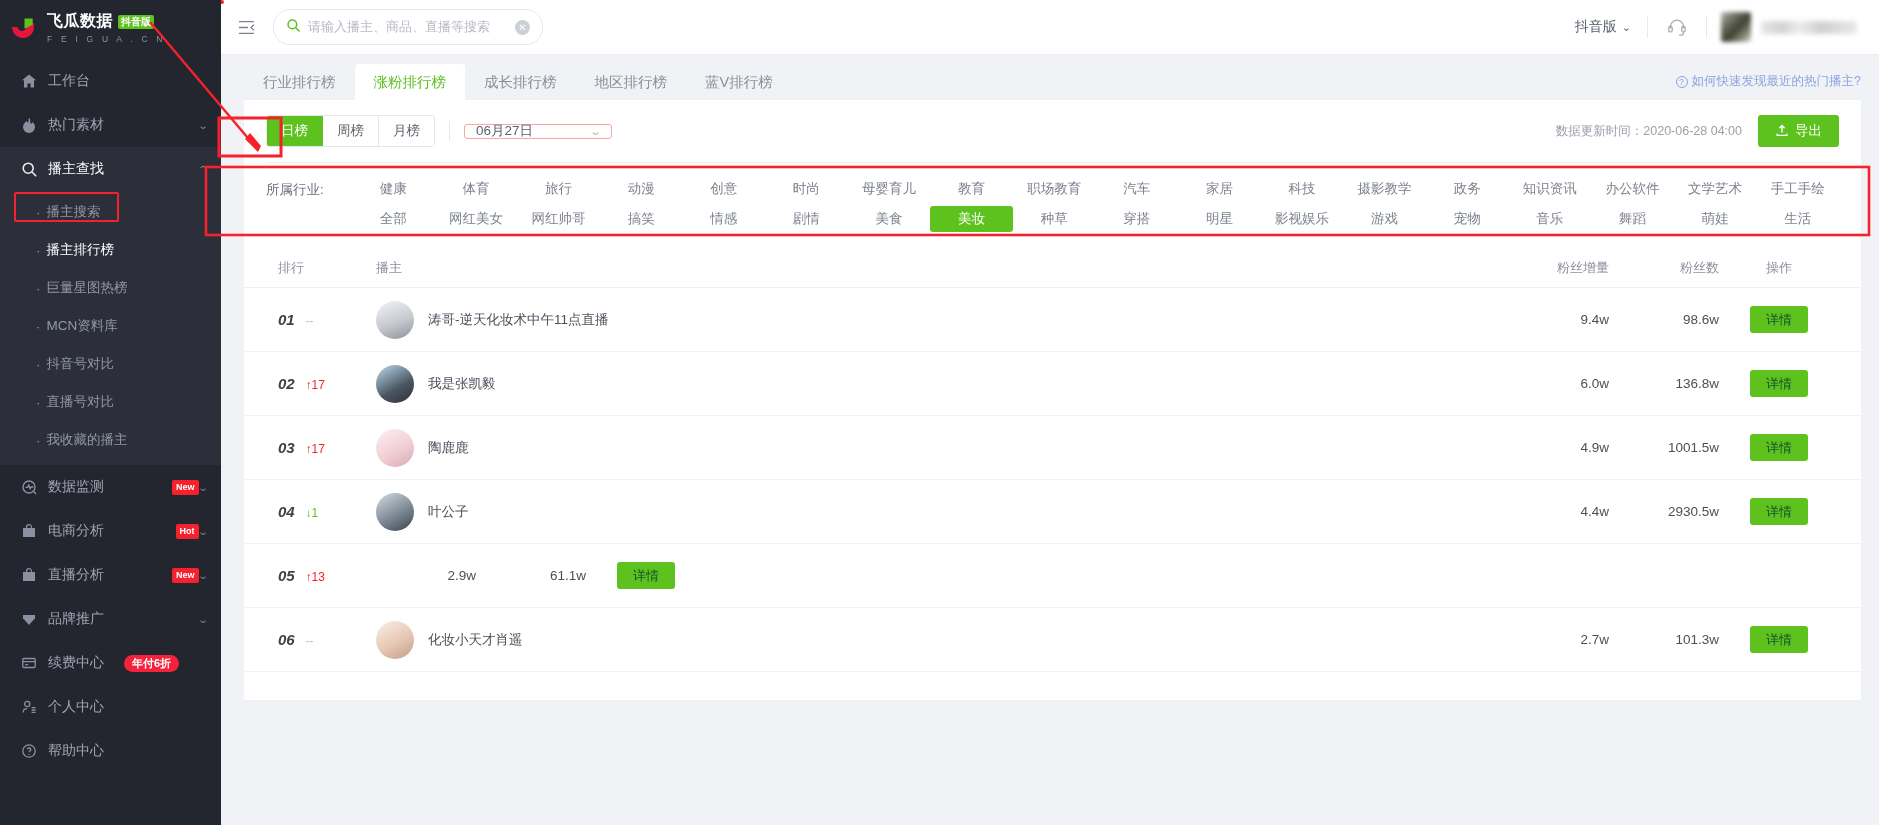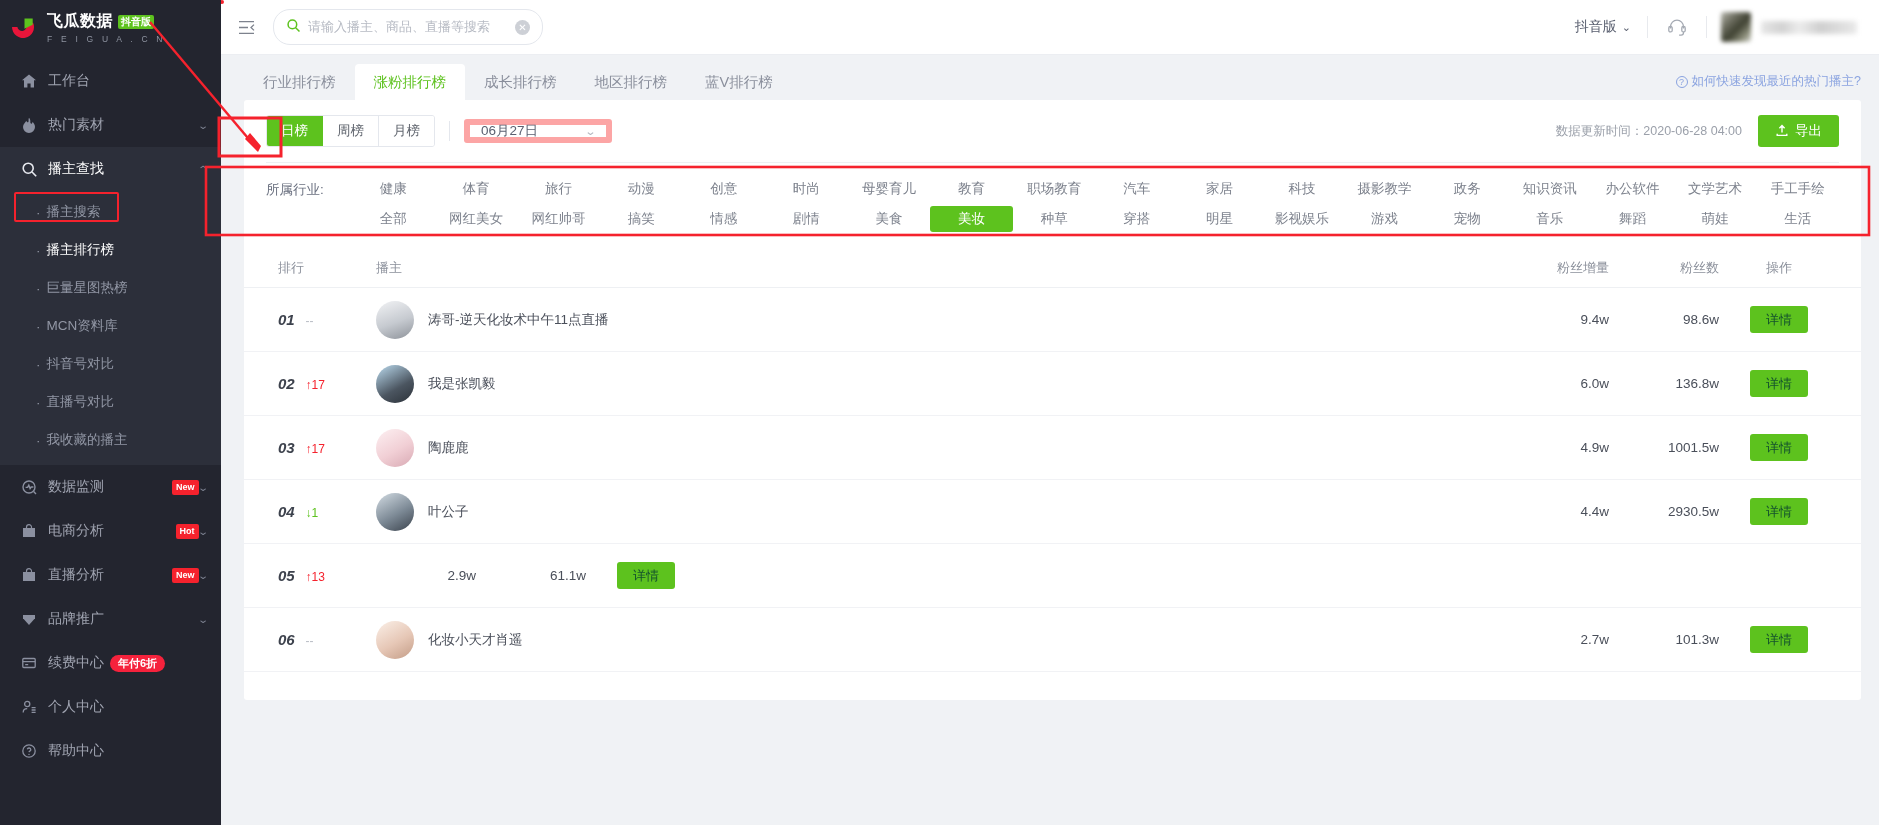--- a/index.html
+++ b/index.html
@@ -44,21 +44,21 @@
     padding-left: 18px; padding-right: 14px;
     font-size: 14px; color: #a0a4b1; cursor: pointer;
     position: relative;
   }
   .nav-item .ico { width: 22px; flex: 0 0 22px; display: flex; align-items: center; justify-content: center; margin-right: 8px; }
   .nav-item.active-parent { background: #2c2f3a; color: #fff; }
   .nav-label { flex: 1; white-space: nowrap; }
   .chev { font-size: 10px; color: #7c8190; transform: scaleX(1.4); }
   .badge {
     font-size: 9px; color: #fff; background: #f5222d;
-    border-radius: 2px; padding: 1px 4px; margin-left: 6px;
+    border-radius: 2px; padding: 1px 4px; margin-left: 20px;
     line-height: 13px; font-weight: bold; display: inline-block;
   }
   .badge.pill { border-radius: 11px; background: #f5223c; font-size: 11px; padding: 2px 8px; }
 
   .subnav { background: #2c2f3a; padding: 2px 0 6px; }
   .sub-item {
     height: 38px; display: flex; align-items: center;
     padding-left: 36px; font-size: 13.5px; color: #9297a5;
     cursor: pointer; position: relative;
   }
@@ -134,21 +134,21 @@
   .seg { display: flex; border-radius: 3px; overflow: hidden; border: 1px solid #e4e7ed; height: 32px; }
   .seg-btn {
     min-width: 52px; padding: 0 14px; font-size: 13.5px; color: #61666f;
     display: flex; align-items: center; justify-content: center; cursor: pointer;
     background: #fff; border-right: 1px solid #e4e7ed;
   }
   .seg-btn:last-child { border-right: none; }
   .seg-btn.on { background: #5dc21e; color: #fff; border-color: #5dc21e; }
   .seg-divider { width: 1px; height: 20px; background: #e4e7ed; margin: 0 14px; }
   .date-sel {
-    width: 148px; height: 24px; border: 6px solid #fca5a5; border-radius: 3px;
+    width: 148px; height: 15px; border: 1px solid #fca5a5; border-radius: 3px;
     display: flex; align-items: center; padding: 0 11px; font-size: 13.5px; color: #5a6070;
     cursor: pointer;
   }
   .date-sel .cd { margin-left: auto; color: #b4b8c0; font-size: 11px; transform: scaleX(1.3); }
   .ctrl-right { margin-left: auto; display: flex; align-items: center; gap: 16px; }
   .upd-time { font-size: 12.5px; color: #9ba0aa; }
   .export-btn {
     background: #5dc21e; color: #fff; border-radius: 3px; height: 32px;
     padding: 0 17px; font-size: 13.5px; display: flex; align-items: center; gap: 6px;
     cursor: pointer; border: none;

